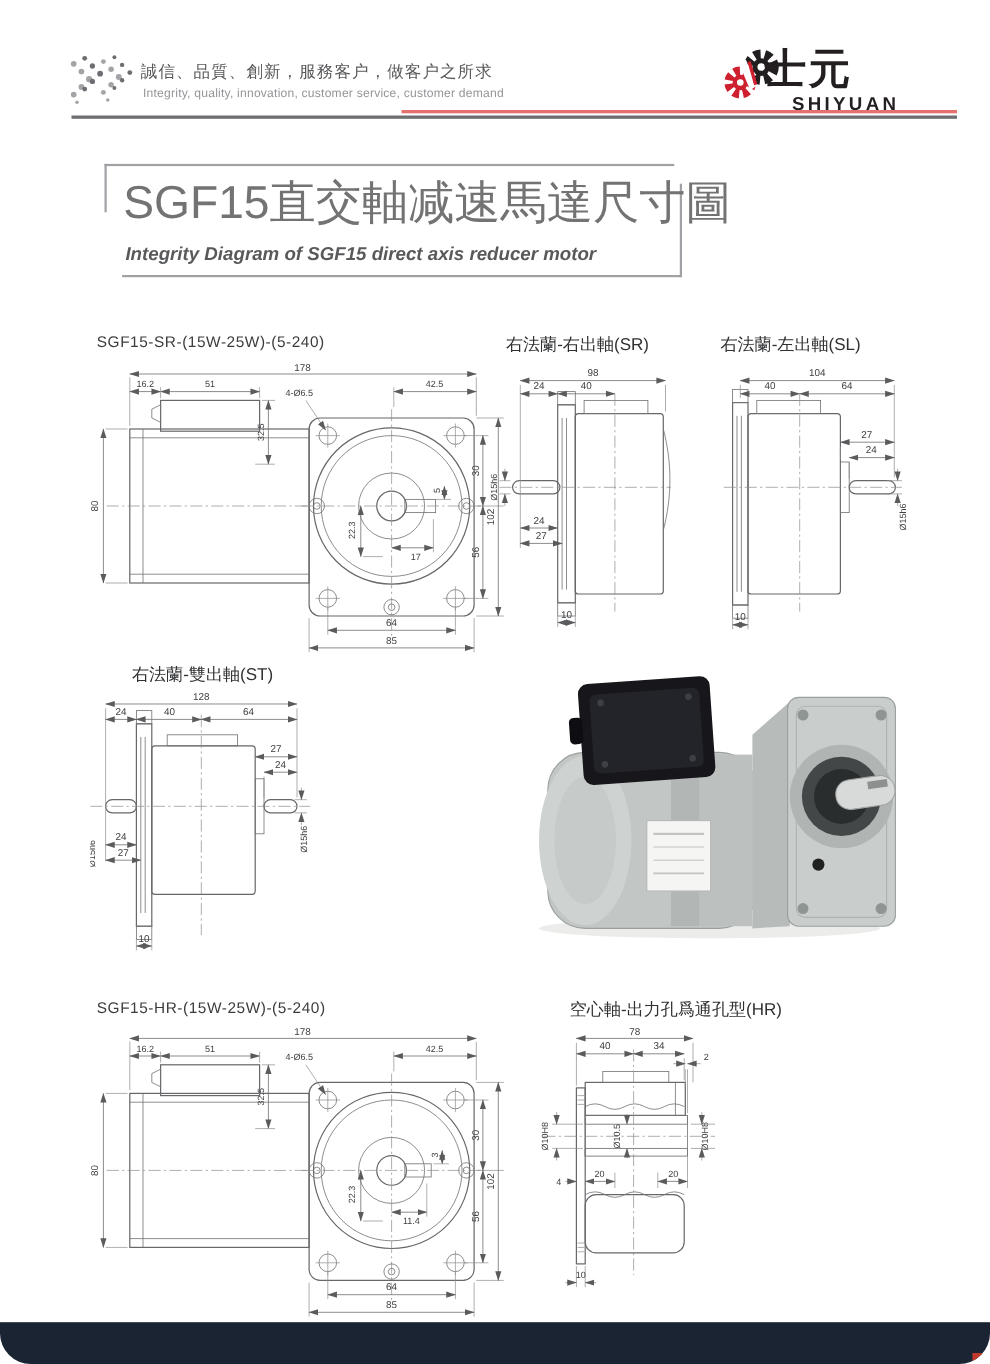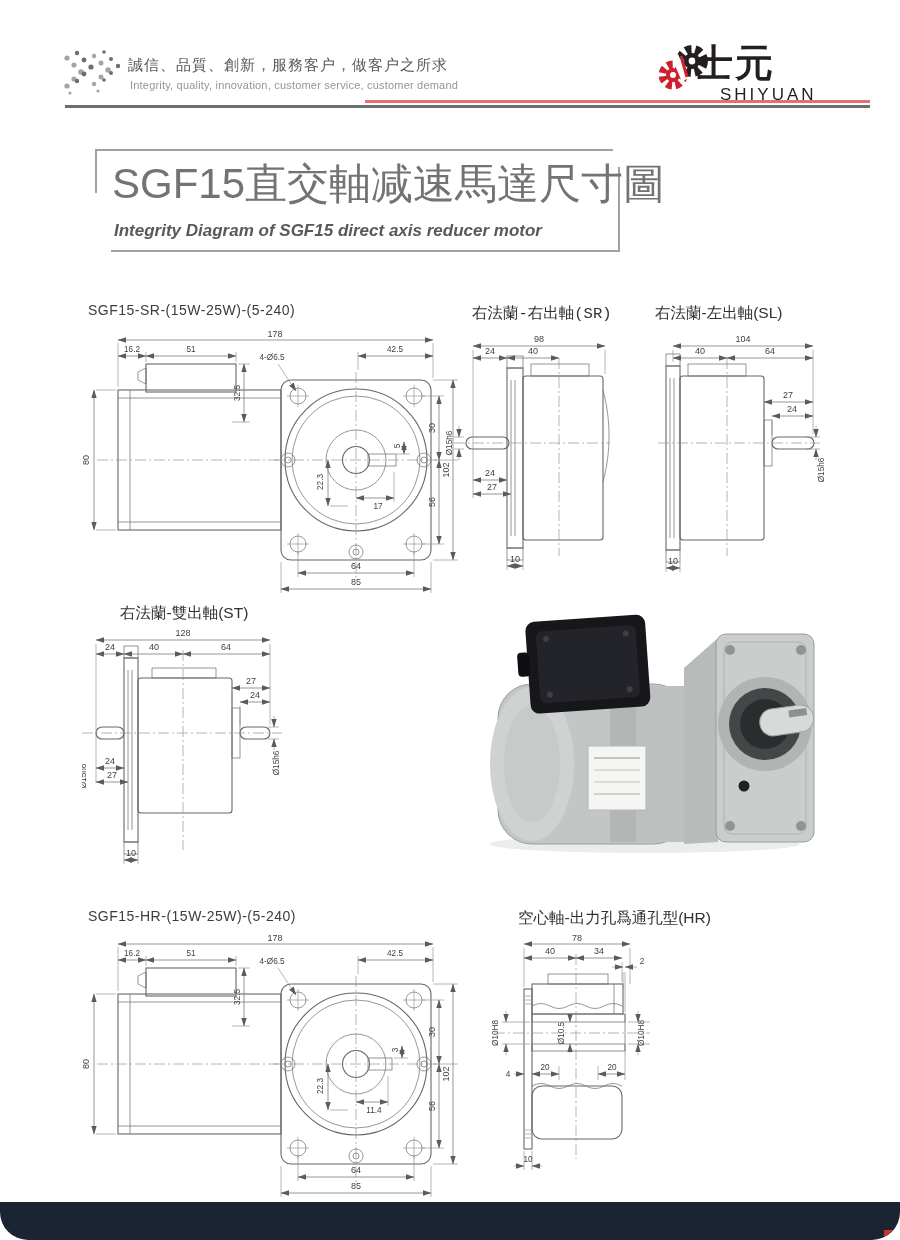--- a/index.html
+++ b/index.html
@@ -3,21 +3,21 @@
 <meta charset="utf-8">
 <style>
   html,body{margin:0;padding:0;background:#ffffff;}
   .page{position:relative;width:900px;height:1240px;background:#fff;overflow:hidden;
         font-family:"Liberation Sans",sans-serif;border-radius:28px;}
   .abs{position:absolute;}
   
   .slogan-zh{font-size:15px;color:#58595b;letter-spacing:1px;}
   .slogan-en{font-size:11px;color:#939598;letter-spacing:.2px;text-align:center;}
   .brand-zh{font-size:38px;font-weight:bold;color:#231f20;letter-spacing:2px;line-height:1;}
-  .brand-en{font-size:17px;font-weight:normal;color:#231f20;letter-spacing:3px;line-height:1;}
+  .brand-en{font-size:17px;font-weight:bold;color:#231f20;letter-spacing:3px;line-height:1;}
   .rule-red{background:#e57070;height:3px;}
   .rule-gray{background:#6d6e71;height:2.5px;}
   
   .frame-tl{border-top:2px solid #a0a1a4;border-left:2px solid #a0a1a4;}
   .frame-br{border-bottom:2px solid #a0a1a4;border-right:2px solid #a0a1a4;}
   .title-main{font-size:42px;font-weight:400;color:#737373;letter-spacing:0px;white-space:nowrap;text-align:right;}
   .title-sub{font-size:17px;font-weight:bold;font-style:italic;color:#58595b;}
   
   .lblA{font-size:14px;color:#3b3c3e;letter-spacing:.5px;white-space:nowrap;}
   .lblZh{font-size:15.5px;color:#2f3032;font-weight:500;white-space:nowrap;}
@@ -192,21 +192,21 @@
     <line class="ext" x1="216" y1="222" x2="216" y2="247"></line>
       <line class="ext" x1="332" y1="222" x2="332" y2="247"></line>
     <line class="dim" x1="216" y1="243" x2="332" y2="243" marker-start="url(#ar)" marker-end="url(#ar)"></line>
     <text class="dt" x="274" y="239" text-anchor="middle">64</text>
     <line class="ext" x1="199" y1="232" x2="199" y2="263"></line>
       <line class="ext" x1="349" y1="232" x2="349" y2="263"></line>
     <line class="dim" x1="199" y1="259" x2="349" y2="259" marker-start="url(#ar)" marker-end="url(#ar)"></line>
     <text class="dt" x="274" y="255" text-anchor="middle">85</text>
   </svg>
 
-  <div class="abs lblZh" style="left:472px;top:303px;font-family:Liberation Mono, monospace;">右法蘭-右出軸(SR)</div>
+  <div class="abs lblZh" style="left:460px;top:303px;">右法蘭-右出軸(SR)</div>
   <svg class="abs" style="left:446px;top:328px;" width="216" height="252" viewBox="0 0 216 252">
     <rect class="out" x="61" y="40" width="16" height="180"></rect>
     <rect class="out2" x="61" y="28" width="16" height="12"></rect>
     <rect class="out2" x="61" y="220" width="16" height="12"></rect>
     <line class="out2" x1="65" y1="52" x2="65" y2="208"></line>
       <line class="out2" x1="69" y1="52" x2="69" y2="208"></line>
     <rect class="out" x="77" y="48" width="80" height="164" rx="3"></rect>
     <rect class="out2" x="85" y="36" width="58" height="12"></rect>
     <path class="out2" d="M157,62 c8,30 8,62 0,92"></path>
     <rect class="out" x="20" y="109" width="43" height="12" rx="6"></rect>

